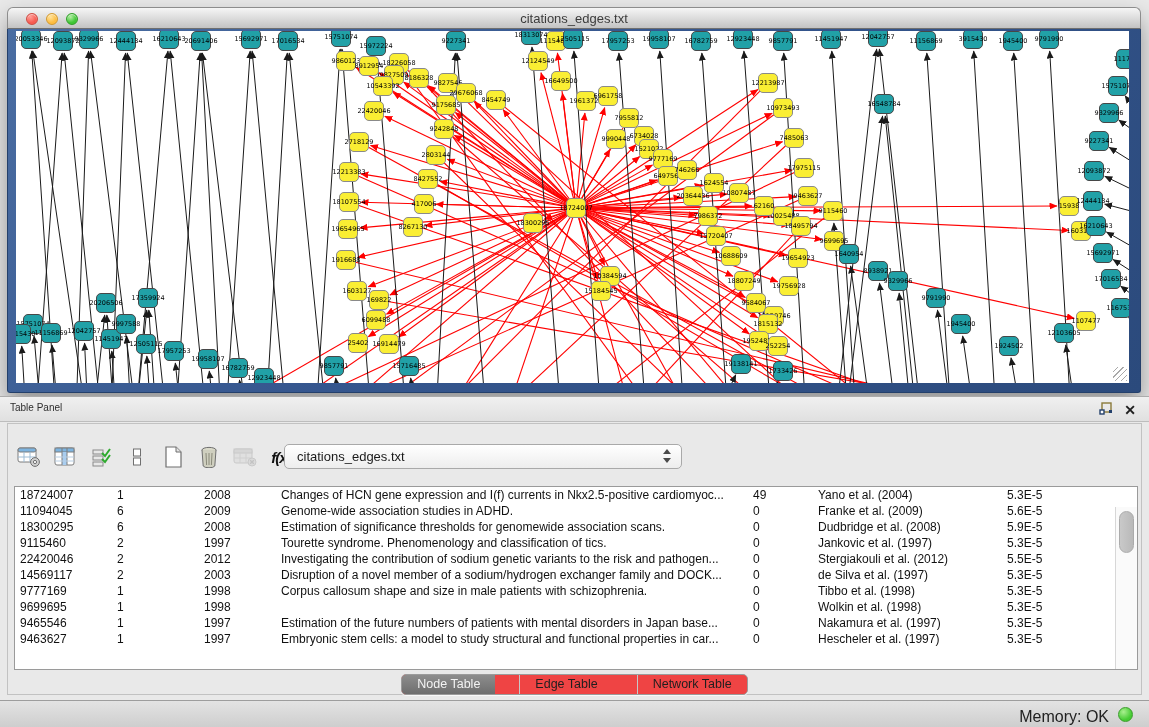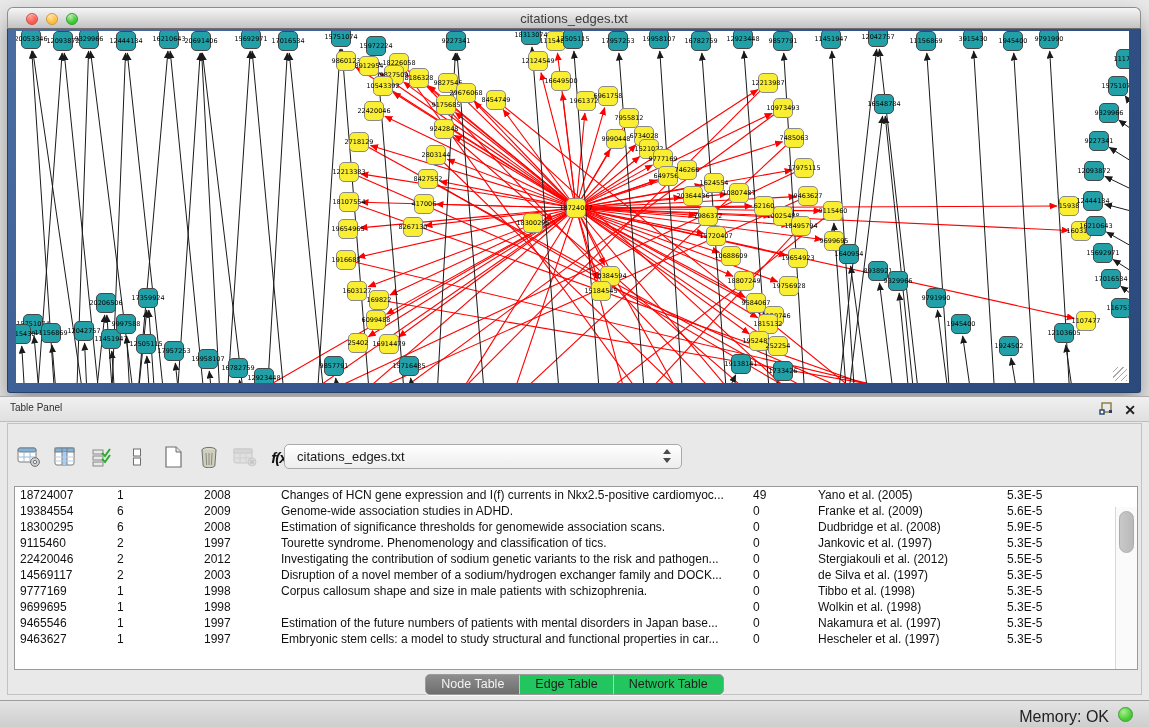--- a/index.html
+++ b/index.html
@@ -56,21 +56,21 @@
         white-space:nowrap; overflow:hidden; }
   .th .sortglyph { font-size:9px; color:#10505a; margin-right:3px; }
   .trow { display:flex; height:16px; background:#fff; }
   .td { font-size:12px; color:#111; line-height:16px; padding-left:5px; white-space:nowrap; overflow:hidden; }
   .vscroll { position:absolute; right:0; top:20px; bottom:0; width:22px; background:#fafafa; border-left:1px solid #d7d7d7; }
   .vthumb { position:absolute; left:3px; top:4px; width:15px; height:42px; background:linear-gradient(90deg,#c9c9c9,#b9b9b9);
             border-radius:8px; border:1px solid #ababab; }
 
   .seg-wrap { position:absolute; left:0; right:0; top:250px; text-align:center; }
   .seg { display:inline-flex; border:1px solid #9b9b9b; border-radius:5px; overflow:hidden;
-         background:#22c55e; height:21px; box-shadow:0 1px 0 rgba(255,255,255,.7); }
+         background:#ef4444; height:21px; box-shadow:0 1px 0 rgba(255,255,255,.7);gap:24px; }
   .seg .tab { font-size:12.5px; line-height:19px; padding:0 15px; color:#1f1f1f; border-left:1px solid #c7c7c7; }
   .seg .tab:first-child { border-left:none; }
   .seg .tab.sel { background:linear-gradient(#8d8d8d,#6e6e6e); color:#f3f3f3; }
 
   
   .statusbar { position:absolute; left:0; top:700px; width:1149px; height:27px;
                background:linear-gradient(#e3e3e3,#cecece); border-top:1px solid #9d9d9d; }
   .mem-label { position:absolute; right:40px; top:7px; font-size:16px; color:#222; }
   .mem-dot { position:absolute; right:16px; top:6px; width:15px; height:15px; border-radius:50%;
              background:radial-gradient(circle at 35% 30%, #a9f08f, #45cb33 65%); border:1px solid #3a9e2b; }
@@ -876,25 +876,25 @@
     </div>
 
     <div class="table-box">
       <div id="tbody">
           <div class="trow">
             <div class="td" style="width: 97px;">18724007</div>
             <div class="td" style="width: 87px;">1</div>
             <div class="td" style="width: 77px;">2008</div>
             <div class="td" style="width: 472px;">Changes of HCN gene expression and I(f) currents in Nkx2.5-positive cardiomyoc...</div>
             <div class="td" style="width: 65px;">49</div>
-            <div class="td" style="width: 189px;">Yano et al. (2005)</div>
+            <div class="td" style="width: 189px;">Yano et al. (2004)</div>
             <div class="td" style="width: 112px;">5.3E-5</div>
           </div>
           <div class="trow">
-            <div class="td" style="width: 97px;">19384554</div>
+            <div class="td" style="width: 97px;">11094045</div>
             <div class="td" style="width: 87px;">6</div>
             <div class="td" style="width: 77px;">2009</div>
             <div class="td" style="width: 472px;">Genome-wide association studies in ADHD.</div>
             <div class="td" style="width: 65px;">0</div>
             <div class="td" style="width: 189px;">Franke et al. (2009)</div>
             <div class="td" style="width: 112px;">5.6E-5</div>
           </div>
           <div class="trow">
             <div class="td" style="width: 97px;">18300295</div>
             <div class="td" style="width: 87px;">6</div>

